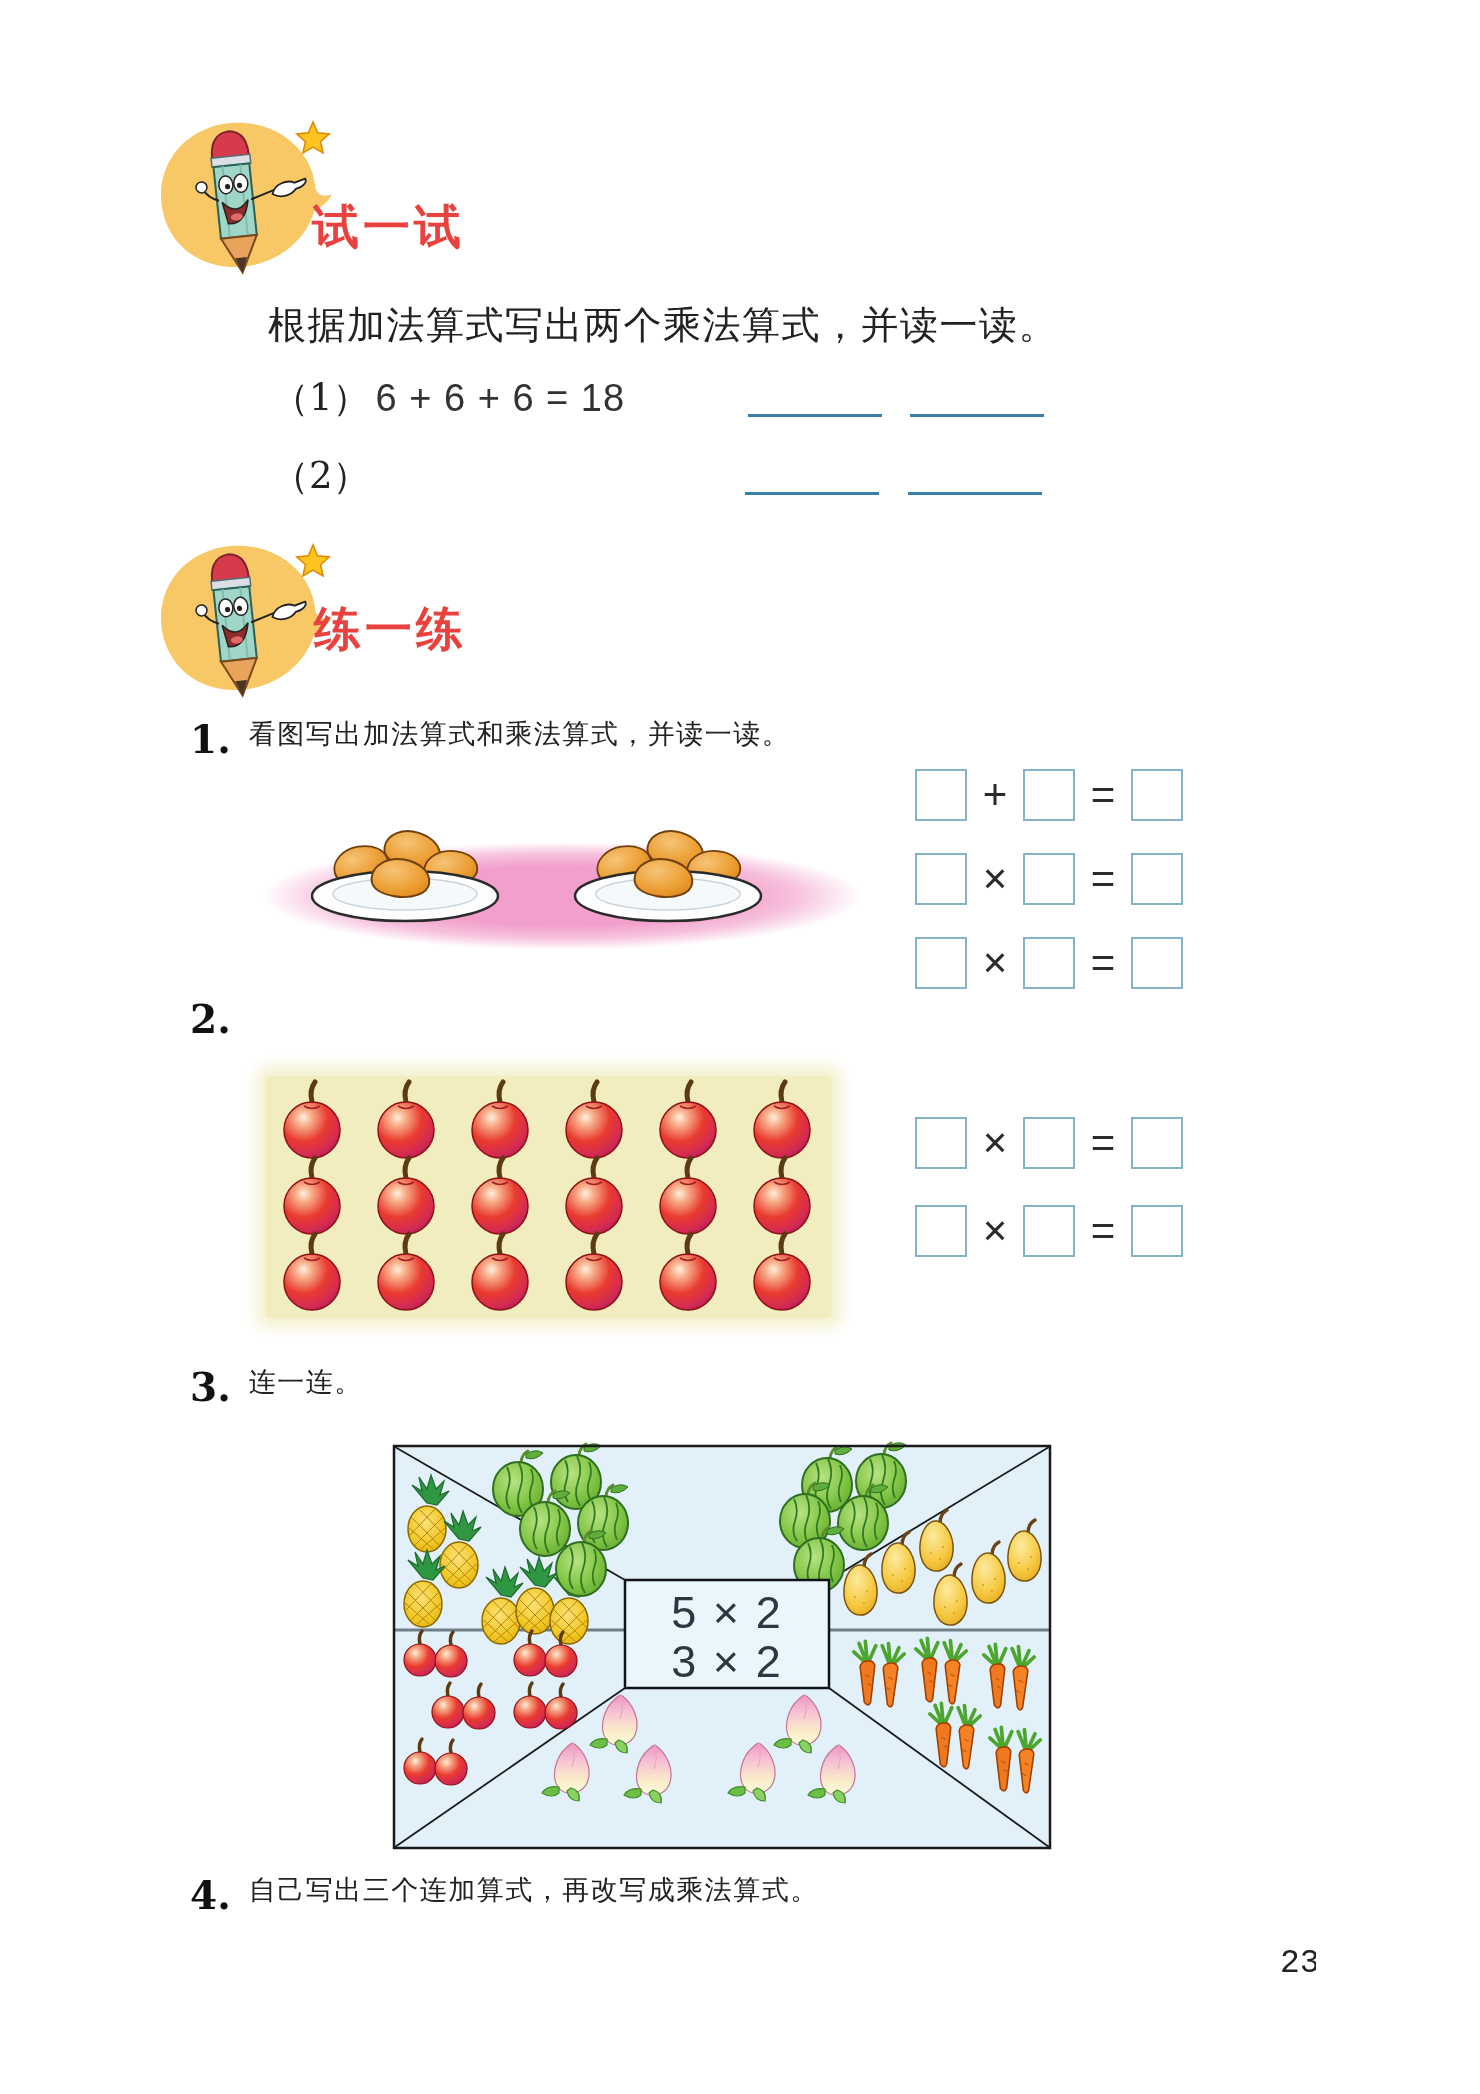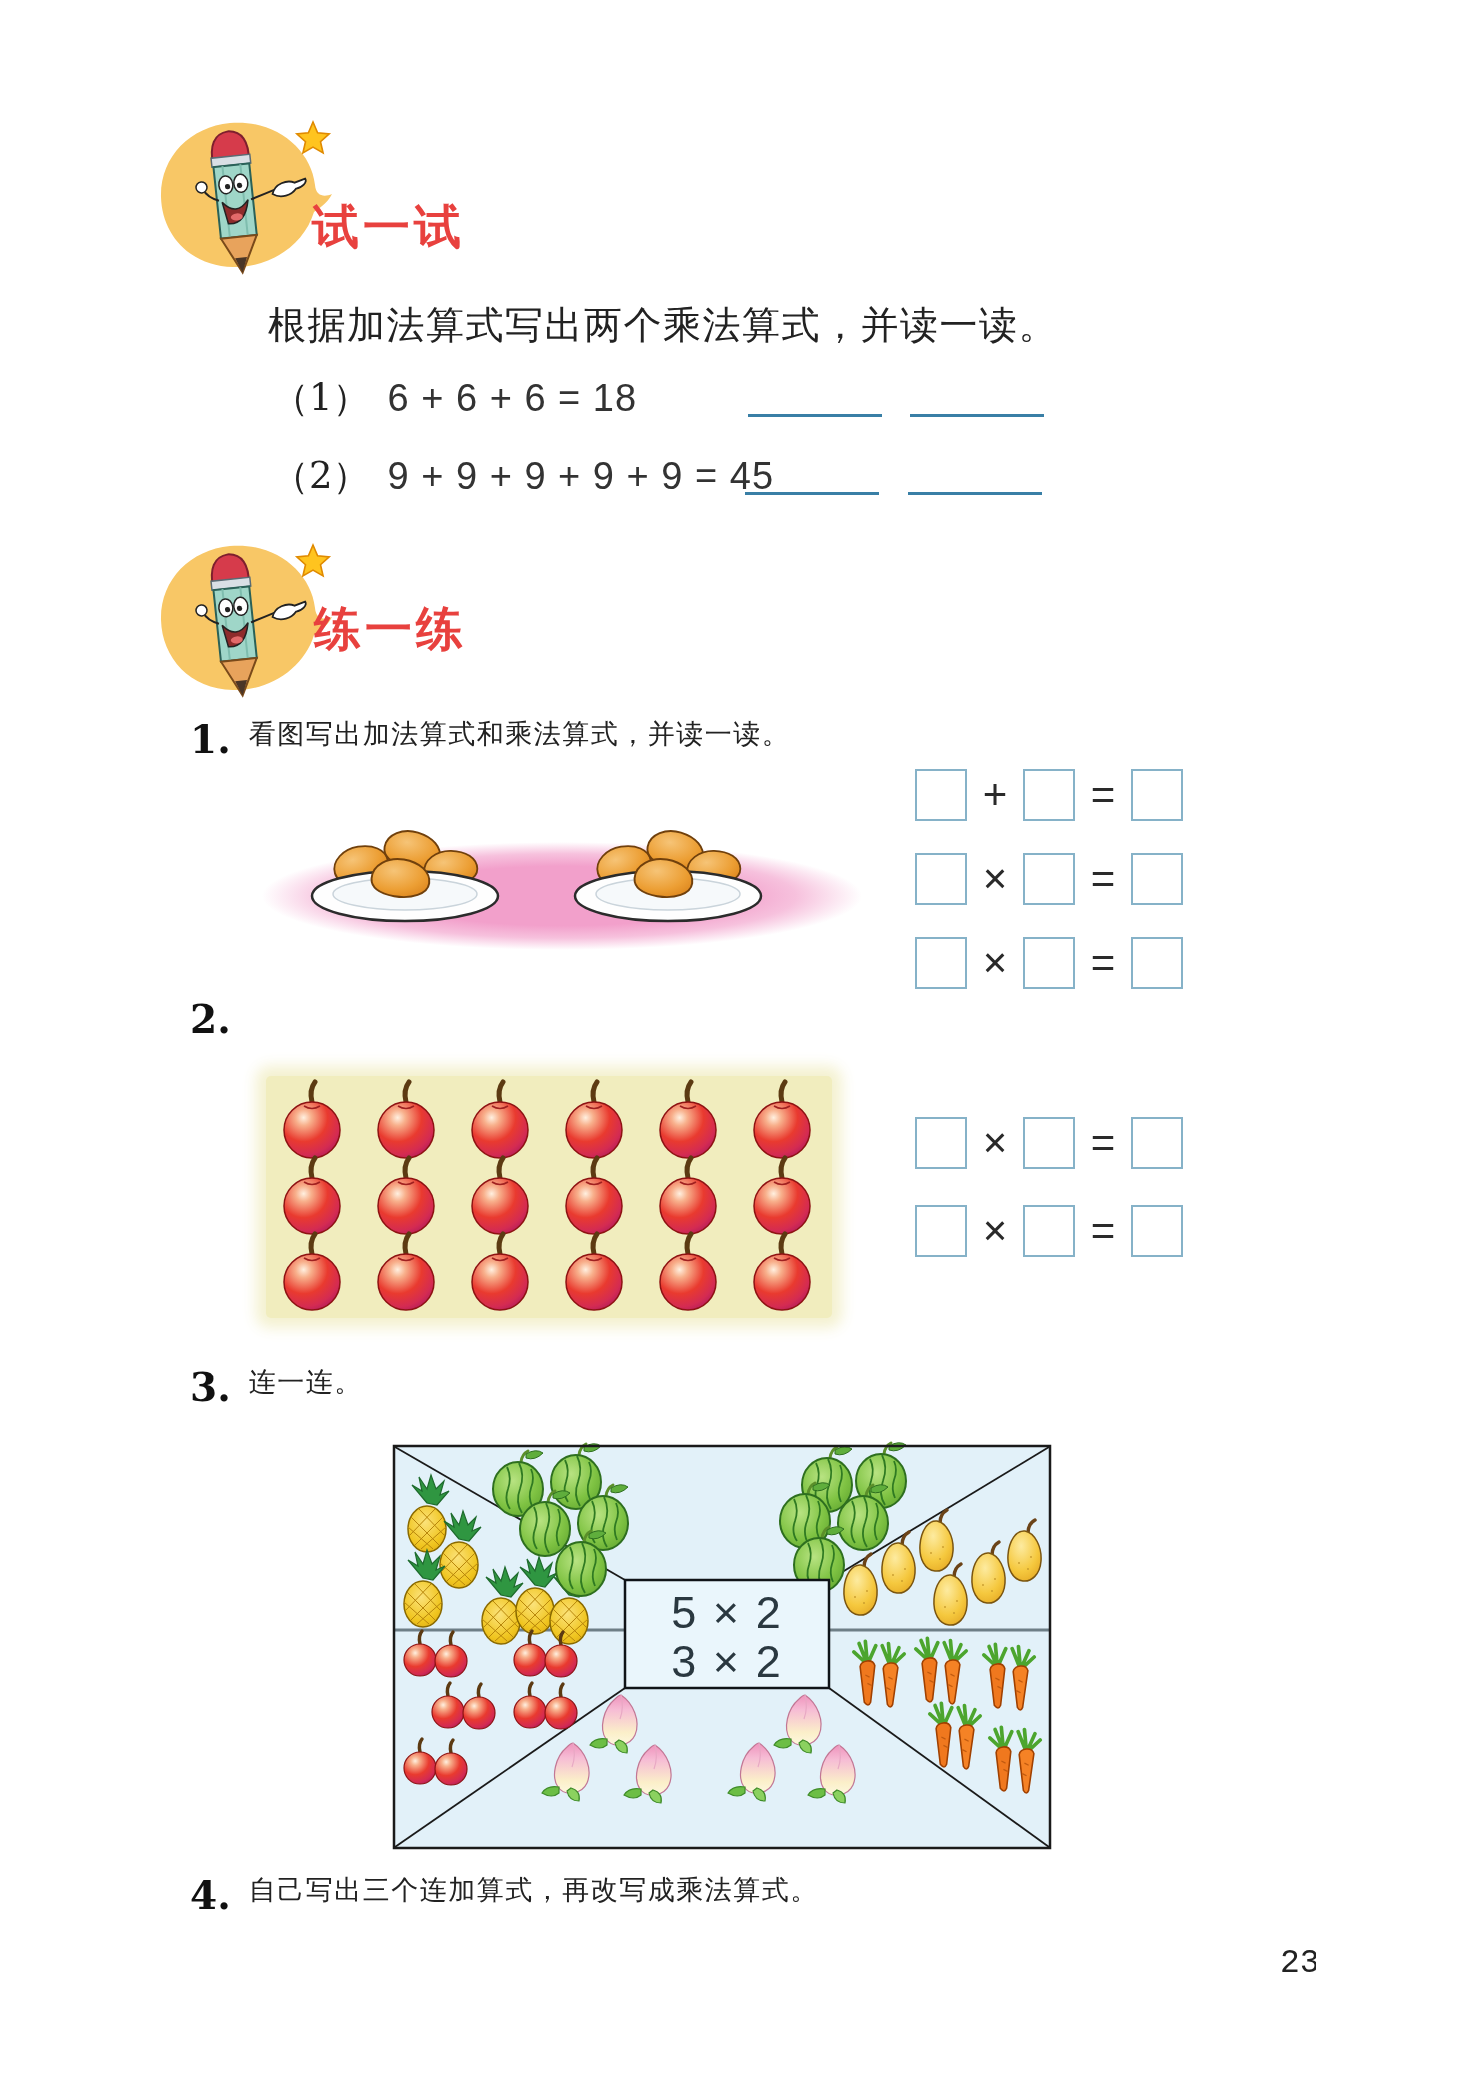--- a/index.html
+++ b/index.html
@@ -4,21 +4,21 @@
 <style>
   html,body{margin:0;padding:0;background:#fff;}
   .page{position:relative;width:1316px;height:2094px;background:#ffffff;overflow:hidden;
         font-family:"DejaVu Serif","Liberation Serif",serif;color:#1f1f1f;}
   .sec-title{position:absolute;font-family:"Liberation Sans","DejaVu Sans",sans-serif;
              font-weight:700;font-size:47px;color:#E8413E;letter-spacing:4px;}
   .cn-text{position:absolute;font-size:38px;letter-spacing:1.5px;color:#222;}
   .eq-line{position:absolute;display:flex;align-items:center;height:52px;}
   .cn-label{font-size:37px;color:#222;}
   .eq-sans{font-family:"Liberation Sans","DejaVu Sans",sans-serif;font-size:38px;color:#333;
-           letter-spacing:1px;margin-left:18px;}
+           letter-spacing:1px;margin-left:6px;}
   .blank{position:absolute;width:134px;height:46px;border-bottom:3px solid #397FA6;}
   .prob-line{position:absolute;display:flex;align-items:flex-start;gap:18px;}
   .pnum{font-weight:700;font-size:39px;color:#111;}
   .ptext{font-size:27px;letter-spacing:1.5px;color:#222;}
   .eqrow{position:absolute;display:flex;align-items:center;gap:13px;height:54px;}
   .abox{width:52px;height:52px;border:2px solid #86B2C8;background:#fff;box-sizing:border-box;}
   .op{font-family:"Liberation Sans","DejaVu Sans",sans-serif;font-size:42px;color:#2A2A2A;
       width:30px;text-align:center;line-height:52px;}
   .pink-oval{position:absolute;left:262px;top:842px;width:600px;height:108px;border-radius:50%;
       background:radial-gradient(closest-side,#F2A0CB 55%,rgba(242,160,203,0.65) 78%,rgba(242,160,203,0) 100%);}
@@ -174,21 +174,20 @@
 
   <div class="eq-line" style="left:272px;top:372px">
     <span class="cn-label">（1）</span>
     <span class="eq-sans">6 + 6 + 6 = 18</span>
   </div>
   <div class="blank" style="left:748px;top:368px"></div>
   <div class="blank" style="left:910px;top:368px"></div>
 
   <div class="eq-line" style="left:272px;top:450px">
     <span class="cn-label">（2）</span>
-    <span class="eq-sans">9 + 9 + 9 + 9 + 9 = 45</span>
   </div>
   <div class="blank" style="left:745px;top:446px"></div>
   <div class="blank" style="left:908px;top:446px"></div>
 
   <svg width="210" height="180" style="left:135px;top:528px" viewBox="0 0 210 180">
       <use href="#sym-mascot"></use>
     </svg>
   <div class="sec-title" style="left:314px;top:598px">练一练</div>
 
   <div class="prob-line" style="left:190px;top:716px">

